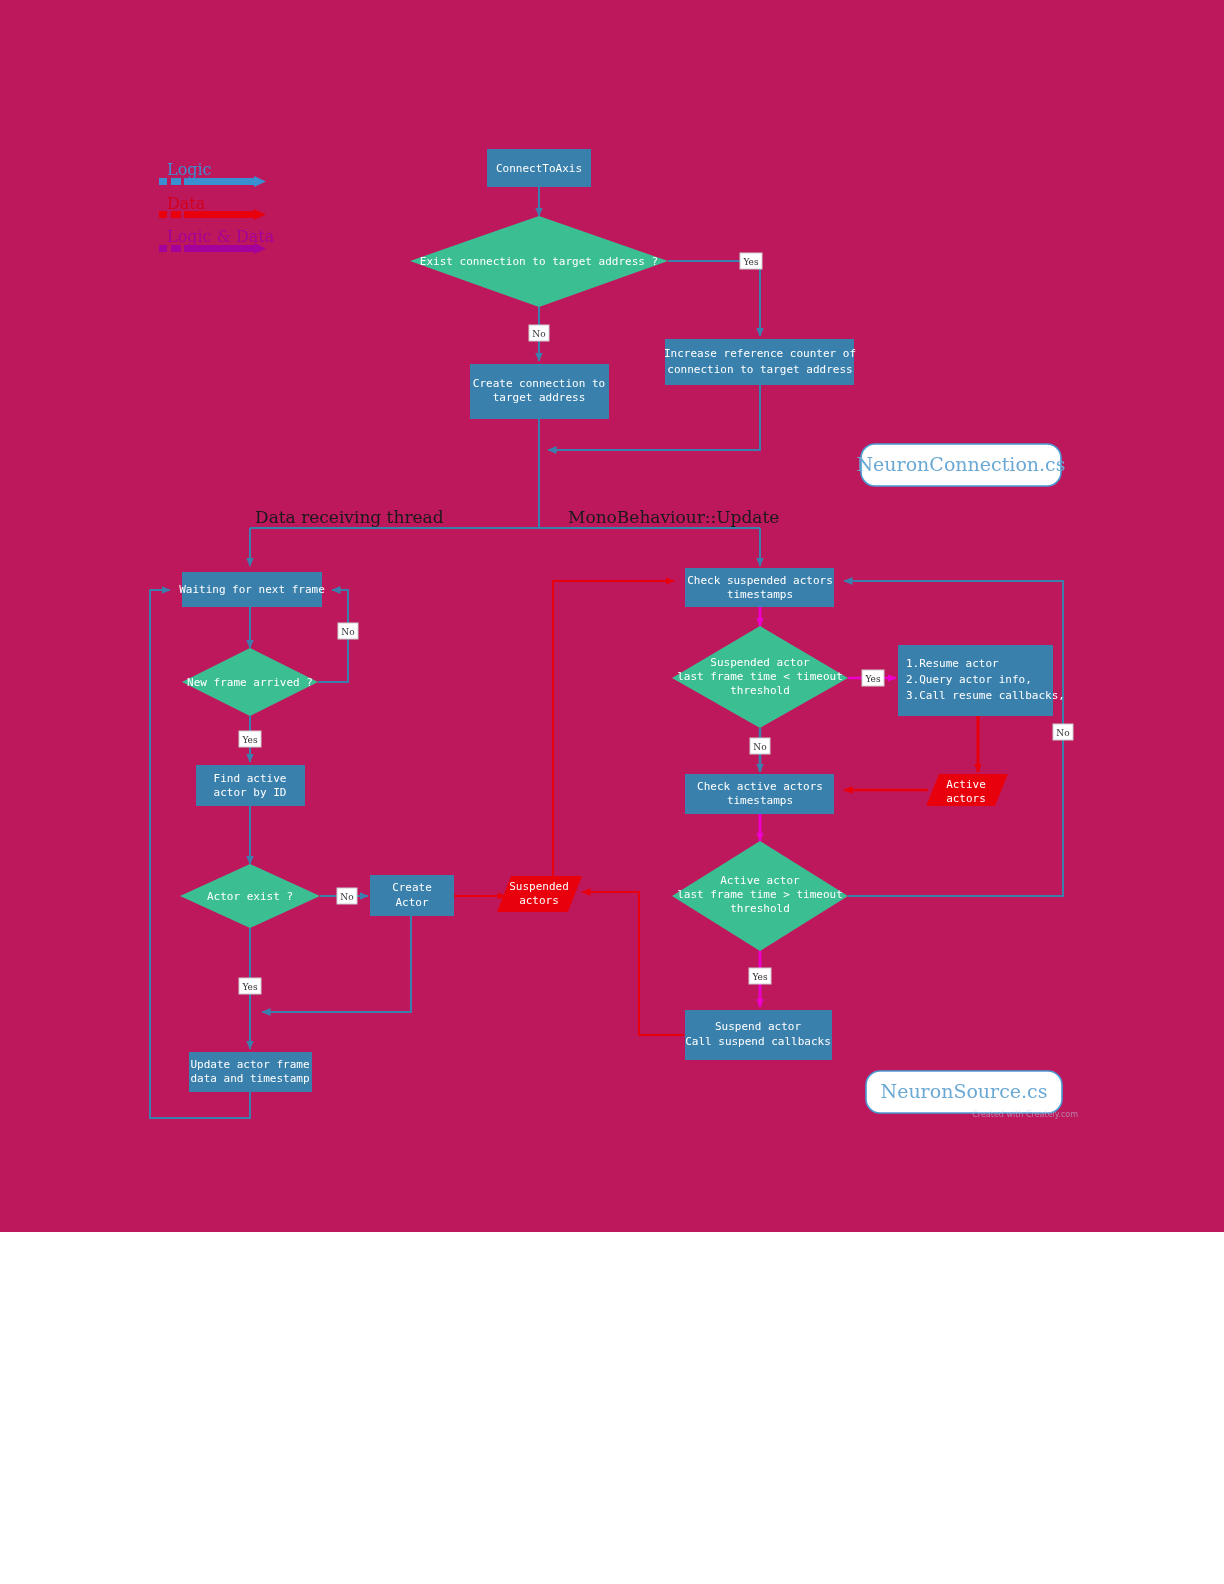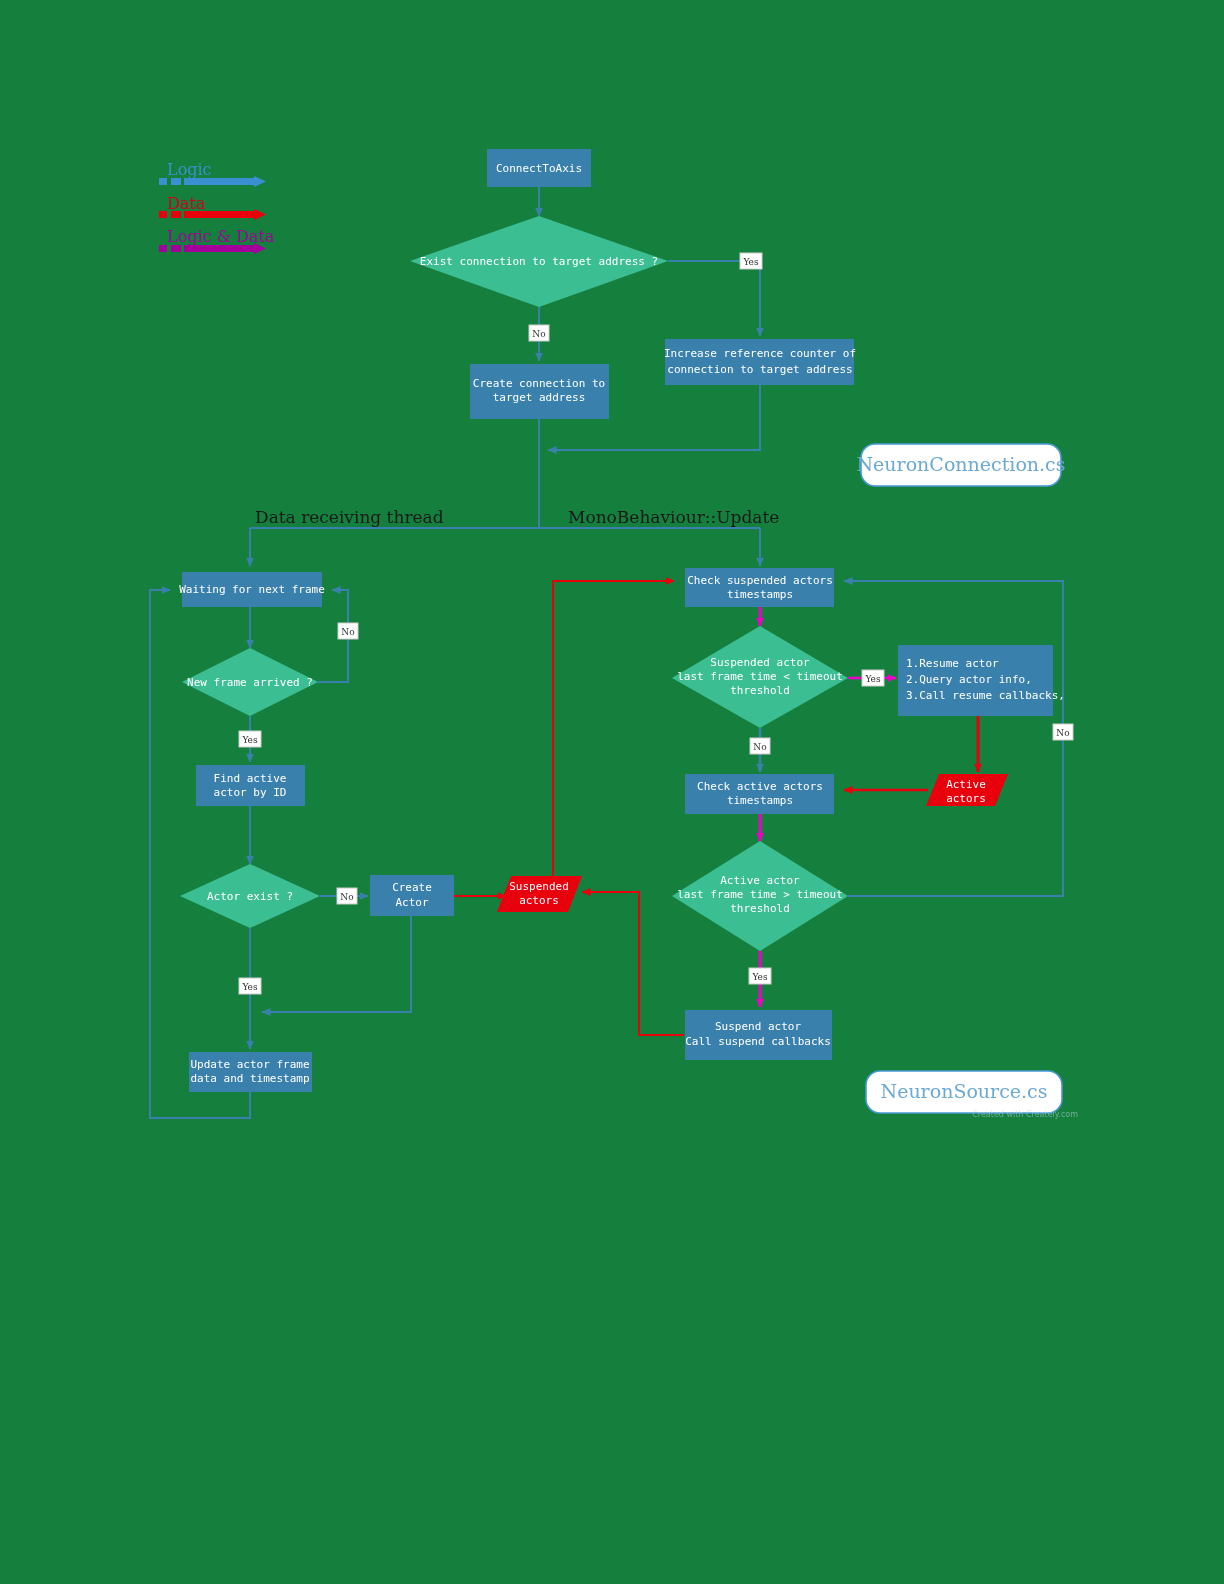--- a/index.html
+++ b/index.html
@@ -9,22 +9,22 @@
   }
   body {
     width: 1224px;
     height: 1584px;
     font-family: "DejaVu Sans Mono", monospace;
     overflow: hidden;
   }
   #canvas {
     position: relative;
     width: 1224px;
-    height: 1584px;
-    background: #15803d;
+    height: 1232px;
+    background: #be185d;
   }
   svg.flow {
     position: absolute;
     top: 0;
     left: 0;
     width: 1224px;
     height: 1584px;
   }
   .node-label {
     fill: #ffffff;

